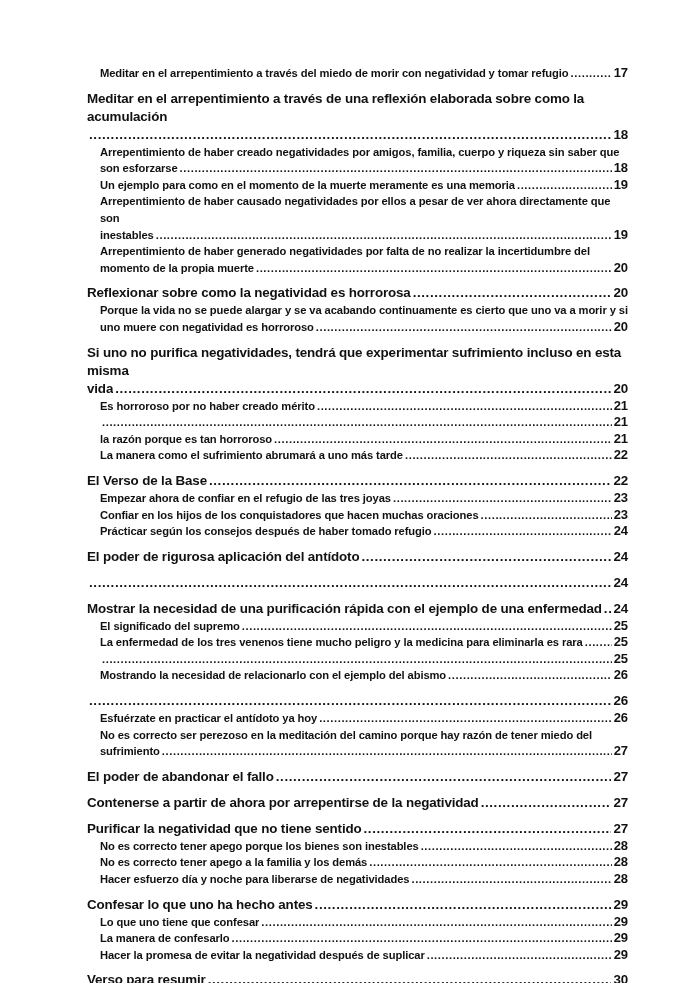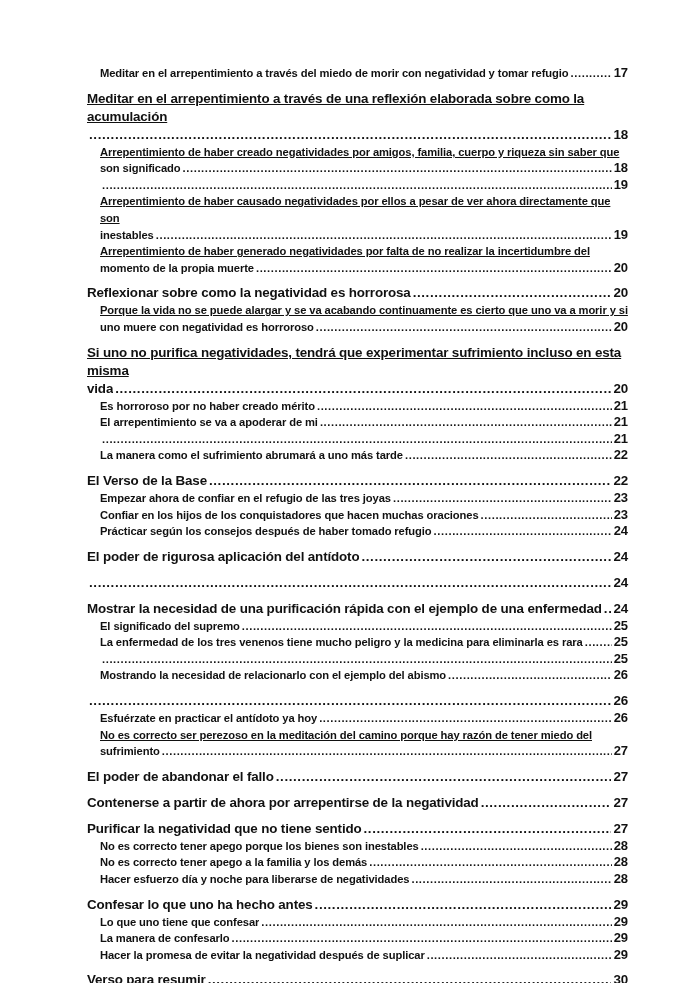--- a/index.html
+++ b/index.html
@@ -4,21 +4,21 @@
 <style>
   html, body { margin:0; padding:0; background:#ffffff; }
   body { width:692px; height:983px; position:relative; overflow:hidden;
          font-family:"Liberation Sans", sans-serif; color:#111; }
   #toc { position:absolute; left:63px; top:63px; width:565px; }
   .entry { position:relative; font-weight:bold;padding-left:24px; }
   .l1 { font-size:13.4px; line-height:18px; margin-top:8px; letter-spacing:-0.15px; }
   .l2 { font-size:11.2px; line-height:16.6px; margin-left:13px; letter-spacing:-0.1px; }
   .entry .row { display:flex; align-items:baseline; }
   .entry .txt { white-space:nowrap; overflow:hidden; }
-  .entry .wrapfirst { display:block; white-space:normal;text-decoration:underline; }
+  .entry .wrapfirst { display:block; white-space:normal; }
   .entry .dots { flex:1; overflow:hidden; white-space:nowrap; margin:0 2px; }
   .entry .dots::after {
     content:"........................................................................................................................................................................................................................................";
     letter-spacing:0.6px; }
   .entry .pg { white-space:nowrap; }
   .l1 .pg { font-size:13.4px; }
   .l2 .pg { font-size:13px; }
 </style>
 </head>
 <body>
@@ -34,27 +34,28 @@
     <div class="entry l1">
       <span class="wrapfirst">Meditar en el arrepentimiento a través de una reflexión elaborada sobre como la acumulación</span>
       <div class="row">
         <span class="dots"></span>
         <span class="pg">18</span>
       </div>
     </div>
     <div class="entry l2">
       <span class="wrapfirst">Arrepentimiento de haber creado negatividades por amigos, familia, cuerpo y riqueza sin saber que</span>
       <div class="row">
-        <span class="txt">son significado</span>
+        <span class="txt">son esforzarse</span>
         <span class="dots"></span>
         <span class="pg">18</span>
       </div>
     </div>
     <div class="entry l2">
       <div class="row">
+        <span class="txt">Un ejemplo para como en el momento de la muerte meramente es una memoria</span>
         <span class="dots"></span>
         <span class="pg">19</span>
       </div>
     </div>
     <div class="entry l2">
       <span class="wrapfirst">Arrepentimiento de haber causado negatividades por ellos a pesar de ver ahora directamente que son</span>
       <div class="row">
         <span class="txt">inestables</span>
         <span class="dots"></span>
         <span class="pg">19</span>
@@ -93,27 +94,27 @@
     </div>
     <div class="entry l2">
       <div class="row">
         <span class="txt">Es horroroso por no haber creado mérito</span>
         <span class="dots"></span>
         <span class="pg">21</span>
       </div>
     </div>
     <div class="entry l2">
       <div class="row">
-        <span class="txt">El arrepentimiento se va a apoderar de mi</span>
         <span class="dots"></span>
         <span class="pg">21</span>
       </div>
     </div>
     <div class="entry l2">
       <div class="row">
+        <span class="txt">la razón porque es tan horroroso</span>
         <span class="dots"></span>
         <span class="pg">21</span>
       </div>
     </div>
     <div class="entry l2">
       <div class="row">
         <span class="txt">La manera como el sufrimiento abrumará a uno más tarde</span>
         <span class="dots"></span>
         <span class="pg">22</span>
       </div>

